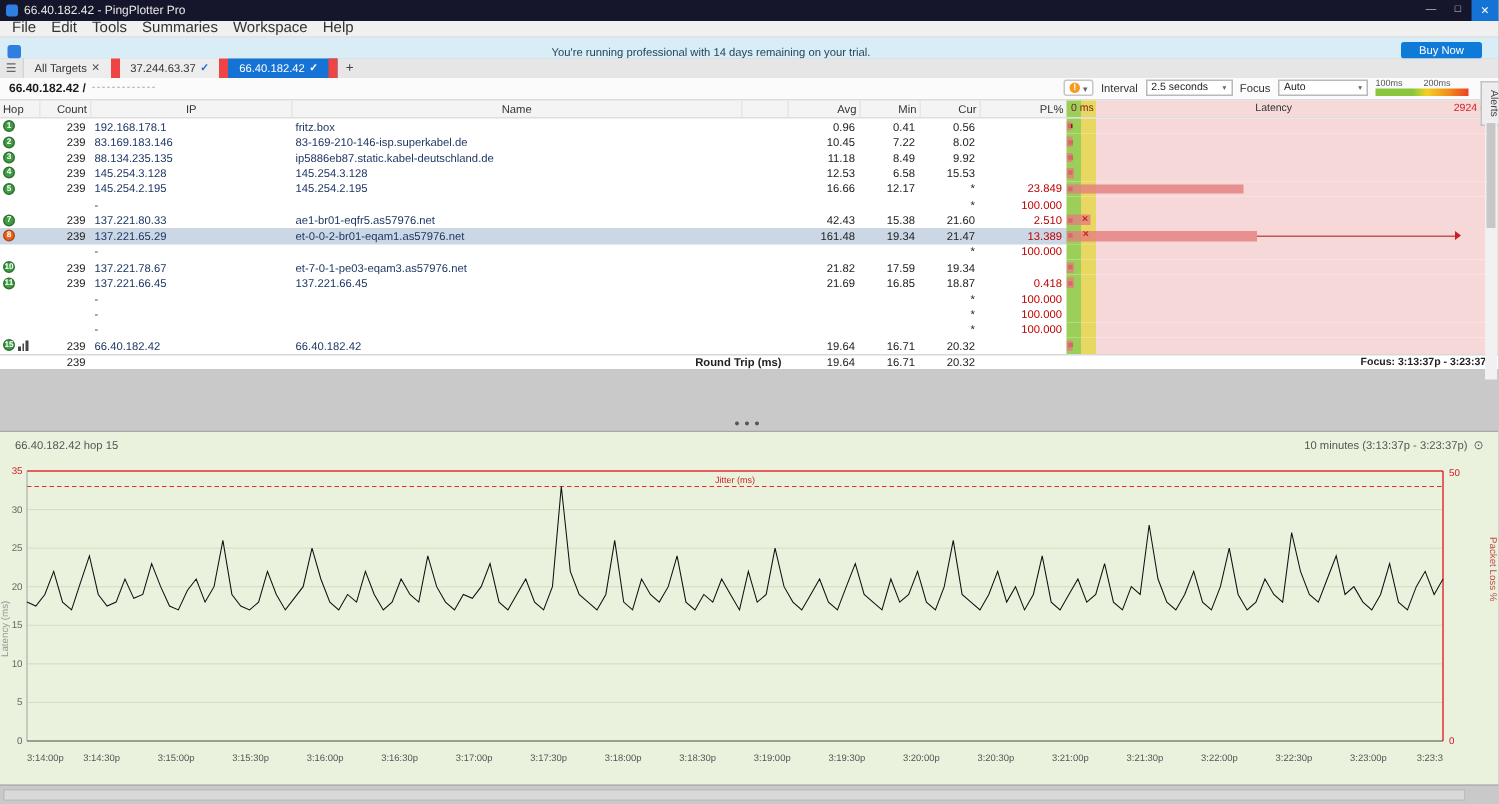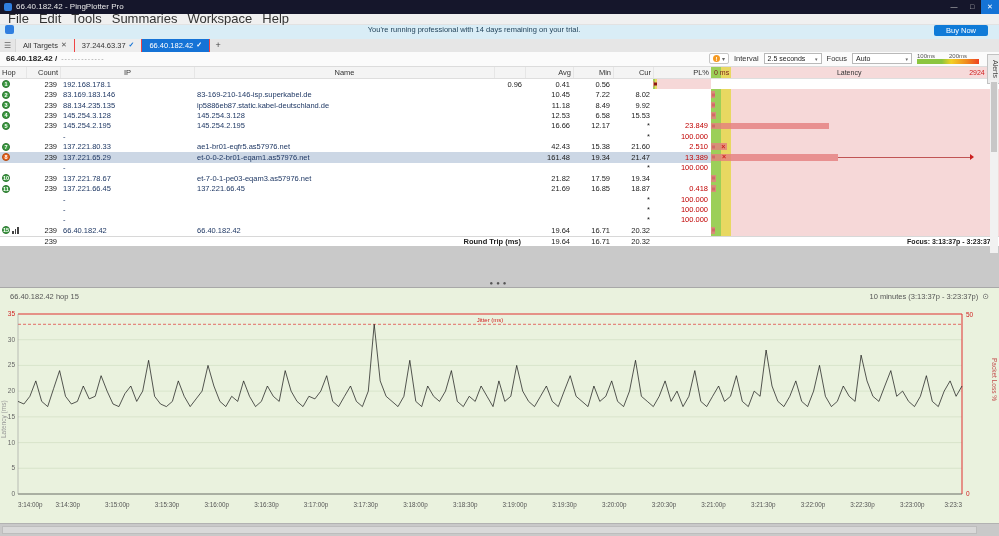--- a/index.html
+++ b/index.html
@@ -8,33 +8,33 @@
   #app{position:relative;width:999px;height:536px;display:flex;flex-direction:column}
 
   
   .titlebar{height:14px;background:#15162b;color:#e8e8e8;display:flex;align-items:center;font-size:8px;padding-left:4px}
   .app-icon{width:8px;height:8px;background:#2f7fe0;border-radius:2px;margin-right:4px}
   .win-btns{margin-left:auto;display:flex;height:100%}
   .win-btn{width:18px;display:flex;align-items:center;justify-content:center;font-size:7px;color:#ccc}
   .win-btn.close{background:#1573d6;color:#fff}
 
   
-  .menubar{height:11px;background:#f0f0f0;border-bottom:1px solid #e2e2e2;display:flex;align-items:center;font-size:13px;color:#333;padding-left:3px}
+  .menubar{height:11px;background:#f0f0f0;border-bottom:1px solid #e2e2e2;display:flex;align-items:center;font-size:10px;color:#333;padding-left:3px}
   .menu-item{padding:0 5px;cursor:default}
 
   
-  .banner{height:15px;background:#d9edf6;display:flex;align-items:flex-start;font-size:7.5px;color:#24455c;padding:0 5px}
+  .banner{height:15px;background:#d9edf6;display:flex;align-items:flex-end;font-size:7.5px;color:#24455c;padding:0 5px}
   .banner-icon{width:9px;height:9px;background:#2f7fe0;border-radius:2px}
   .banner-text{flex:1;text-align:center}
   .buy-btn{background:#0f7bd8;color:#fff;border:none;border-radius:2px;font-size:7.5px;padding:1px 12px;margin-right:6px}
 
   
   .tabbar{height:13px;background:#e6e6e6;display:flex;align-items:stretch;font-size:7.5px;color:#333}
   .tab-list-btn{width:16px;display:flex;align-items:center;justify-content:center;color:#666;font-size:8px;border-right:1px solid #d5d5d5}
-  .tab{display:flex;align-items:center;gap:3px;padding:0 7px;border-right:1px solid #ef4444;background:#ededed}
+  .tab{display:flex;align-items:center;gap:3px;padding:0 7px;border-right:6px solid #ef4444;background:#ededed}
   .tab .close-x{color:#555;font-size:7px}
   .tab .check{color:#1573d6;font-weight:bold;font-size:7px}
   .tab.active{background:#1573d6;color:#fff}
   .tab.active .check{color:#fff}
   .tab-add{width:16px;display:flex;align-items:center;justify-content:center;color:#444;font-size:9px}
 
   
   .theader{height:16px;background:#fbfbfb;border-bottom:1px solid #dcdcdc;display:flex;align-items:center;font-size:8px;padding:0 6px;gap:4px}
   .t-title{font-weight:bold;color:#1b1b1b}
   .t-sub{color:#9a9a9a;letter-spacing:1px;font-size:7px}
@@ -202,20 +202,21 @@
     </span>
   </div>
 
   <div class="rows">
       <div class="trow">
         <div class="c hopc">
           <span class="hopcircle green">1</span>
         </div>
         <div class="c num">239</div>
         <div class="c ipc">192.168.178.1</div>
+        <div class="c namec">fritz.box</div>
         <div class="c"></div>
         <div class="c num">0.96</div>
         <div class="c num">0.41</div>
         <div class="c num">0.56</div>
         <div class="c num pl"></div>
         <div class="c lat">
           <span class="ldot"></span>
           <span class="lbar" style="left:0%;width:1%"></span>
         </div>
       </div>

